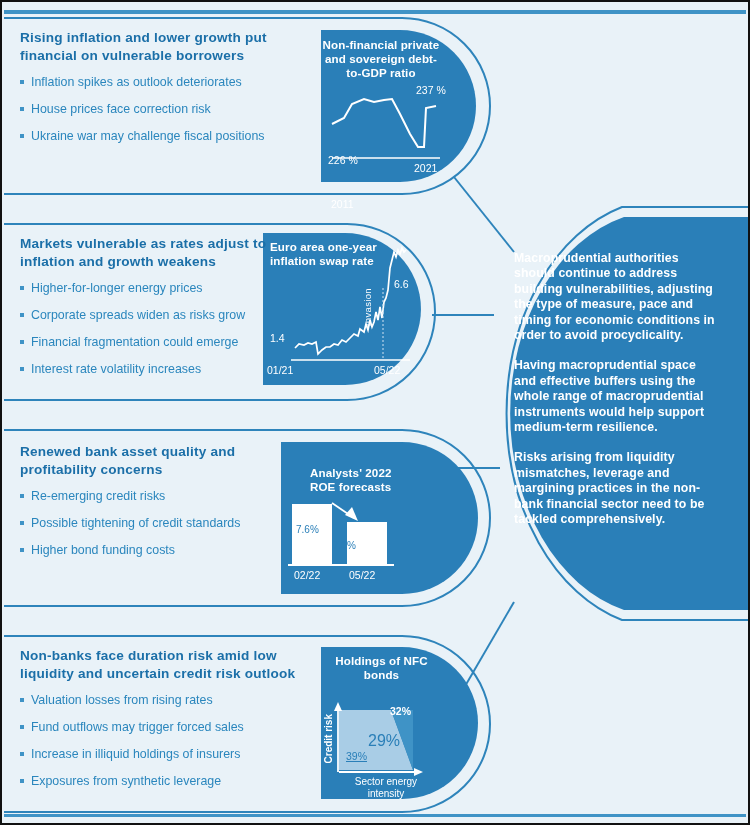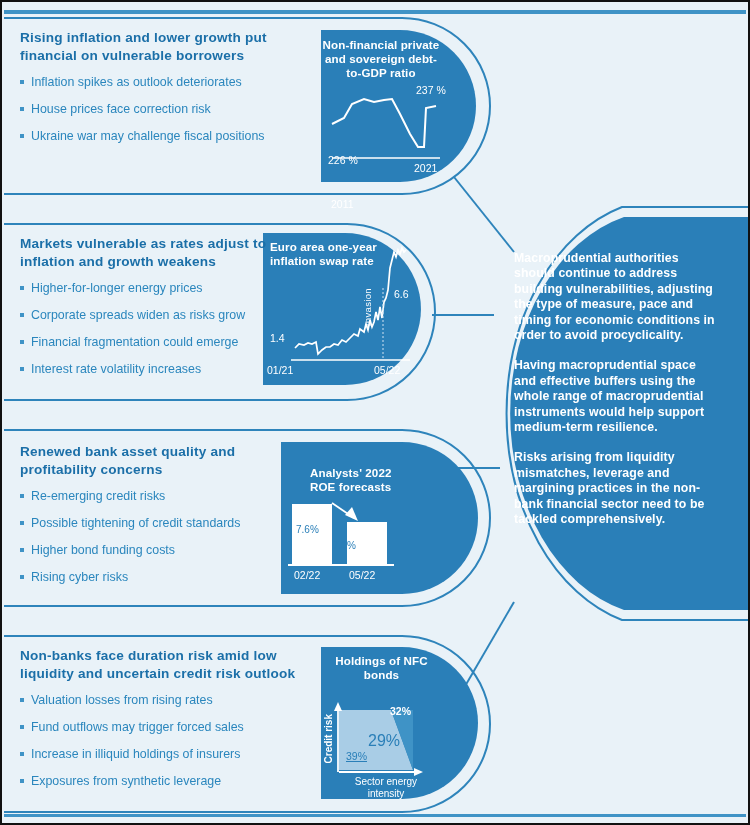--- a/index.html
+++ b/index.html
@@ -155,33 +155,32 @@
     <div class="panel-head">Markets vulnerable as rates adjust to inflation and growth weakens</div>
     <div class="bullets">
       <div class="bullet"><span class="sq"></span><span>Higher-for-longer energy prices</span></div>
       <div class="bullet"><span class="sq"></span><span>Corporate spreads widen as risks grow</span></div>
       <div class="bullet"><span class="sq"></span><span>Financial fragmentation could emerge</span></div>
       <div class="bullet"><span class="sq"></span><span>Interest rate volatility increases</span></div>
     </div>
   </div>
   <div class="chart-title" style="left:268px;top:238px;width:130px;text-align:left;">Euro area one-year inflation swap rate</div>
   <div style="position:absolute;left:268px;top:330px;color:#fff;font-size:10.5px;">1.4</div>
-  <div style="position:absolute;left:392px;top:286px;color:#fff;font-size:10.5px;">6.6</div>
+  <div style="position:absolute;left:392px;top:276px;color:#fff;font-size:10.5px;">6.6</div>
   <div style="position:absolute;left:360px;top:286px;color:#fff;font-size:9.6px;
               writing-mode:vertical-rl;transform:rotate(180deg);letter-spacing:.3px;">Invasion</div>
   <div style="position:absolute;left:265px;top:362px;color:#fff;font-size:10.5px;">01/21</div>
   <div style="position:absolute;left:372px;top:362px;color:#fff;font-size:10.5px;">05/22</div>
 
   <div class="panel-text" style="left:18px;top:441px;width:250px;">
     <div class="panel-head">Renewed bank asset quality and profitability concerns</div>
     <div class="bullets">
       <div class="bullet"><span class="sq"></span><span>Re-emerging credit risks</span></div>
       <div class="bullet"><span class="sq"></span><span>Possible tightening of credit standards</span></div>
       <div class="bullet"><span class="sq"></span><span>Higher bond funding costs</span></div>
-      <div class="bullet"><span class="sq"></span><span>Rising cyber risks</span></div>
     </div>
   </div>
   <div class="chart-title" style="left:308px;top:464px;width:110px;text-align:left;">Analysts' 2022 ROE forecasts</div>
   <div style="position:absolute;left:294px;top:522px;color:#2a7fb8;font-size:10px;">7.6%</div>
   <div style="position:absolute;left:331px;top:538px;color:#2a7fb8;font-size:10px;">7.0%</div>
   <div style="position:absolute;left:292px;top:567px;color:#fff;font-size:10.5px;">02/22</div>
   <div style="position:absolute;left:347px;top:567px;color:#fff;font-size:10.5px;">05/22</div>
 
   <div class="panel-text" style="left:18px;top:645px;width:290px;">
     <div class="panel-head">Non-banks face duration risk amid low liquidity and uncertain credit risk outlook</div>

